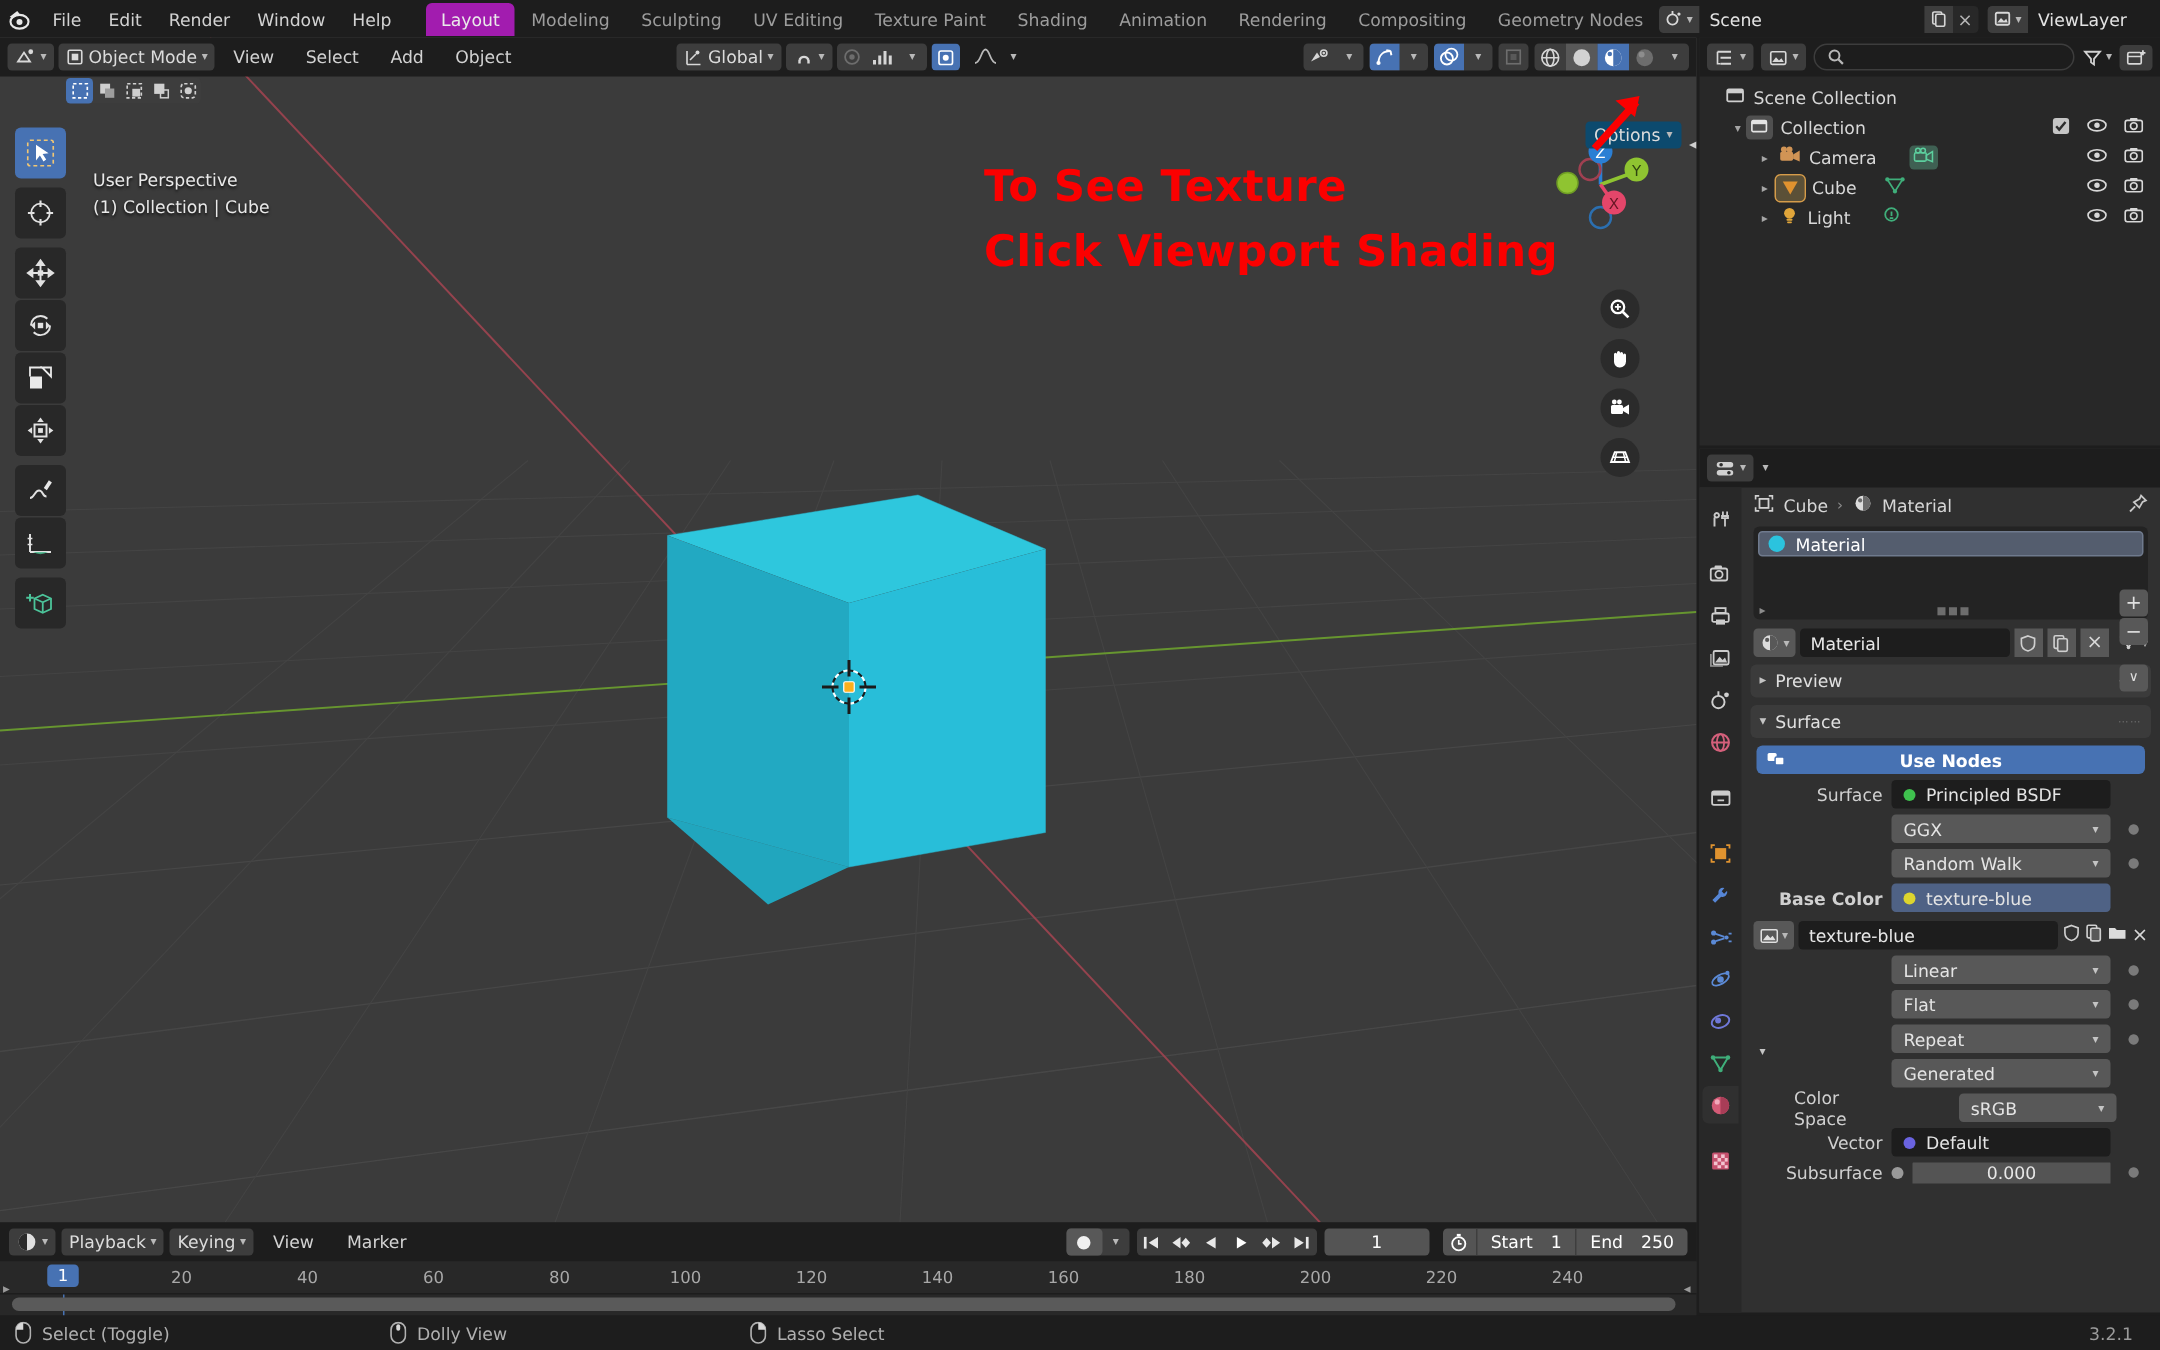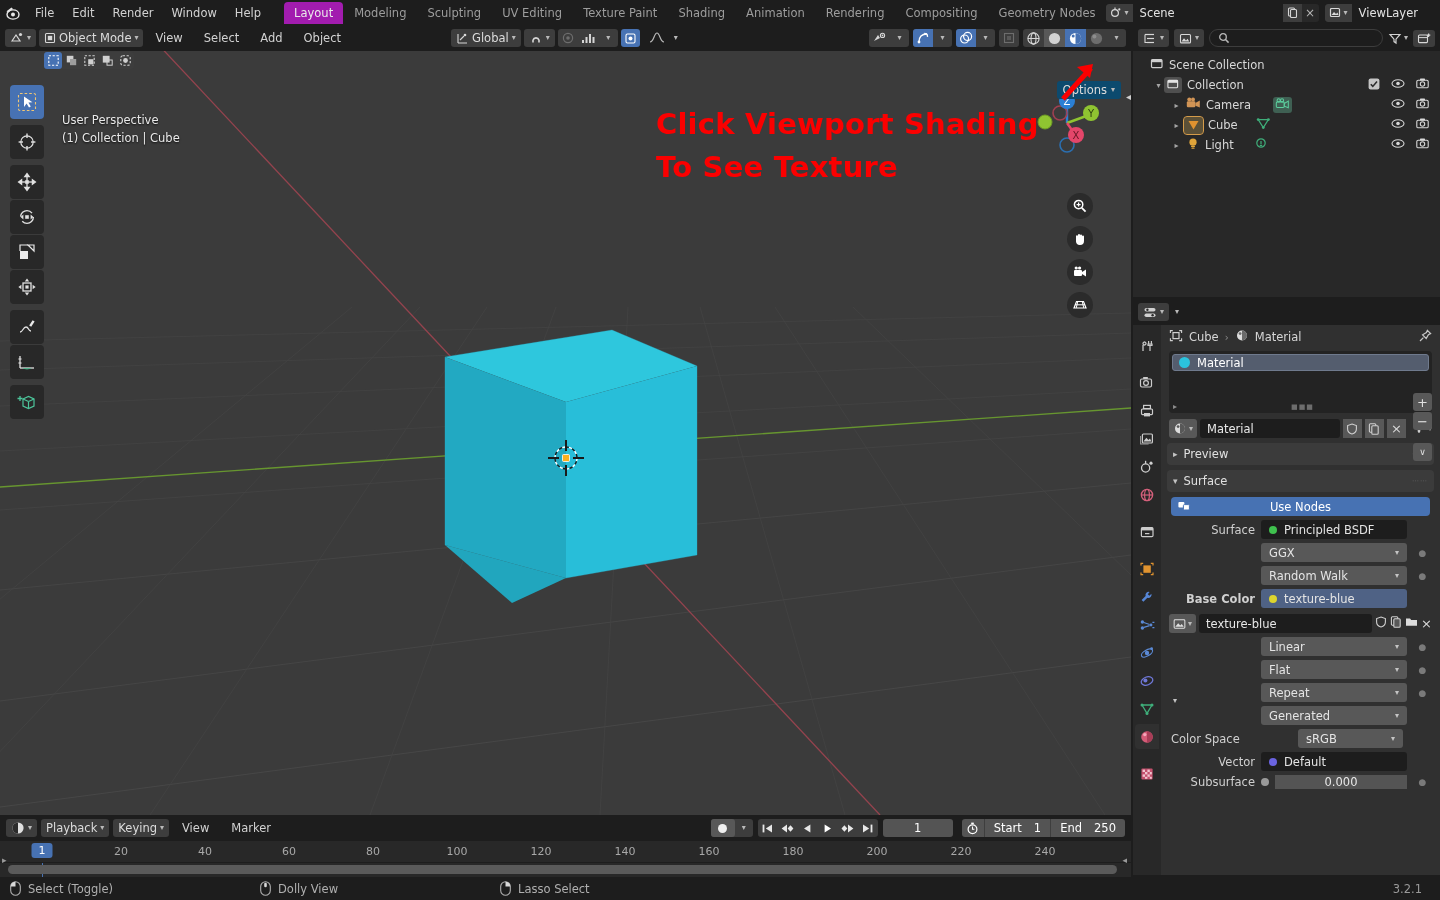--- a/index.html
+++ b/index.html
@@ -101,21 +101,21 @@
   .slot { height:17px; background:#545d6e; border:1px solid #6f7a8d; border-radius:3px; display:flex; align-items:center; gap:7px; padding:0 6px; color:#ffffff; font-size:11.5px;}
   .slot-foot { position:absolute; left:4px; right:4px; bottom:2px; display:flex; align-items:center; color:#8d8d8d;}
   .slot-side { position:absolute; right:8px; top:68px; display:flex; flex-direction:column; align-items:center;}
   .sq { width:19px; height:18px; background:#585858; border-radius:3px; display:flex; align-items:center; justify-content:center; color:#e0e0e0; font-size:13px; margin-bottom:1px;}
   .id-row { display:flex; align-items:center; gap:3px; margin:6px 8px 0 8px; height:19px;}
   .id-row .pick { display:flex; align-items:center; gap:2px; background:#585858; height:19px; padding:0 4px; border-radius:3px;}
   .id-row .field { flex:1; background:#1d1d1d; height:19px; border-radius:3px; display:flex; align-items:center; padding:0 7px; color:#e8e8e8;}
   .id-row .mini { width:19px; height:19px; background:#585858; display:flex; align-items:center; justify-content:center; color:#d8d8d8;}
   .panel-hdr { display:flex; align-items:center; gap:6px; height:22px; margin:5px 6px 0 6px; padding:0 6px; background:#3b3b3b; border-radius:4px; color:#e0e0e0; font-size:11.5px;}
   .grip { margin-left:auto; color:#6a6a6a; letter-spacing:1px; font-size:7px;}
-  .usenodes { margin:5px 10px 0 10px; height:19px; background:#4772b3; border-radius:4px; display:flex; align-items:center; justify-content:center; color:#fff; font-size:11.5px; position:relative;}
+  .usenodes { margin:5px 10px 0 10px; height:19px; background:#4772b3; border-radius:4px; display:flex; align-items:center; justify-content:center; color:#fff; font-size:11.5px; position:relative;font-weight:bold;}
   .usenodes .ic { position:absolute; left:6px; top:2px;}
   .prow { display:flex; align-items:center; margin:4px 8px 0 8px; height:19px; gap:6px;}
   .prow .lab { width:86px; text-align:right; color:#d0d0d0; font-size:11.5px;}
   .prow .val { flex:1; height:19px; background:#1d1d1d; border-radius:3px; display:flex; align-items:center; padding:0 8px; gap:7px; color:#e4e4e4;}
   .prow .val.drop { background:#585858; justify-content:flex-start;}
   .prow .val.hl { background:#4f6285;}
   .prow .dot { width:19px; text-align:center; color:#7a7a7a; font-size:9px;}
   .prow .val .chev2 { margin-left:auto; font-size:8px; color:#c4c4c4;}
   .cdot { width:8px; height:8px; border-radius:50%; flex:none;}
   .tex-row { display:flex; align-items:center; gap:3px; margin:6px 8px 0 8px; height:19px;}
@@ -532,22 +532,22 @@
             <polygon points="7,8 12.5,5.5 18,8 18,15 12.5,17.5 7,15" fill="none" stroke="#4cc49a" stroke-width="1.2"></polygon>
             <line x1="7" y1="8" x2="12.5" y2="10.5" stroke="#4cc49a" stroke-width="1.2"></line>
             <line x1="12.5" y1="10.5" x2="18" y2="8" stroke="#4cc49a" stroke-width="1.2"></line>
             <line x1="12.5" y1="10.5" x2="12.5" y2="17.5" stroke="#4cc49a" stroke-width="1.2"></line>
             <path d="M4 5 L4 10 M1.5 7.5 L6.5 7.5" stroke="#4cc49a" stroke-width="1.3"></path>
           </svg>
       </div>
     </div>
 
     <div class="annot">
+      <div>To See Texture</div>
       <div>Click Viewport Shading</div>
-      <div>To See Texture</div>
     </div>
 
     <svg class="arrowhint" width="44" height="40" viewBox="0 0 44 40">
       <line x1="6" y1="38" x2="34" y2="7" stroke="#fb0000" stroke-width="5"></line>
       <path d="M36 3 L20 6 L33 17 Z" fill="#fb0000"></path>
     </svg>
 
     <svg class="gizmo" viewBox="0 0 72 72">
       <line x1="36" y1="36" x2="36" y2="16" stroke="#2b7fd4" stroke-width="2.4"></line>
       <line x1="36" y1="36" x2="58" y2="28" stroke="#8fc431" stroke-width="2.4"></line>
@@ -1120,21 +1120,21 @@
       <div class="prow">
         <span class="lab"></span>
         <span class="val drop">
           <span>Generated</span>
           <span class="chev2">▾</span>
         </span>
         <span class="dot"></span>
       </div>
 
       <div class="prow">
-        <span class="lab" style="width:86px;text-align:left;padding-left:2px;">Color Space</span>
+        <span class="lab" style="width:86px;text-align:left;padding-left:2px;margin-left:25px;">Color Space</span>
         <span class="val drop" style="flex:none;width:105px;margin-left:37px;">
           <span>sRGB</span>
           <span class="chev2">▾</span>
         </span>
         <span class="dot"></span>
       </div>
 
       <div class="prow">
         <span class="lab">Vector</span>
         <span class="val">

